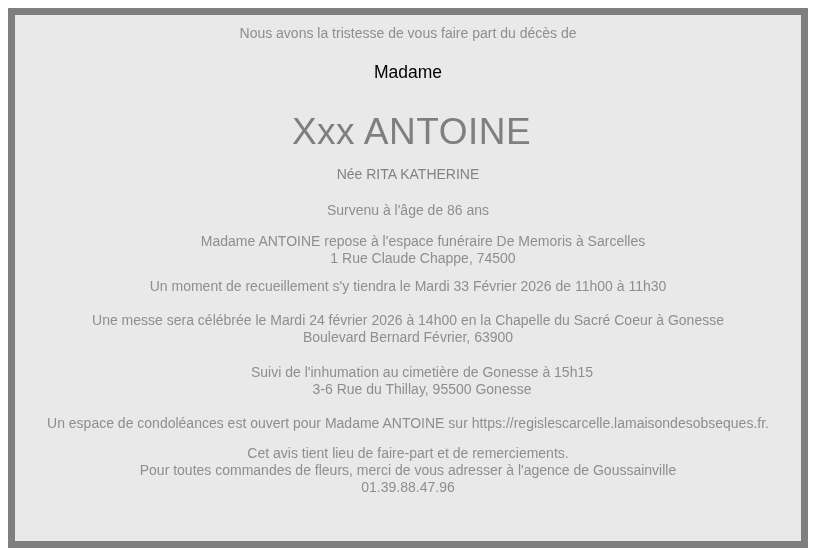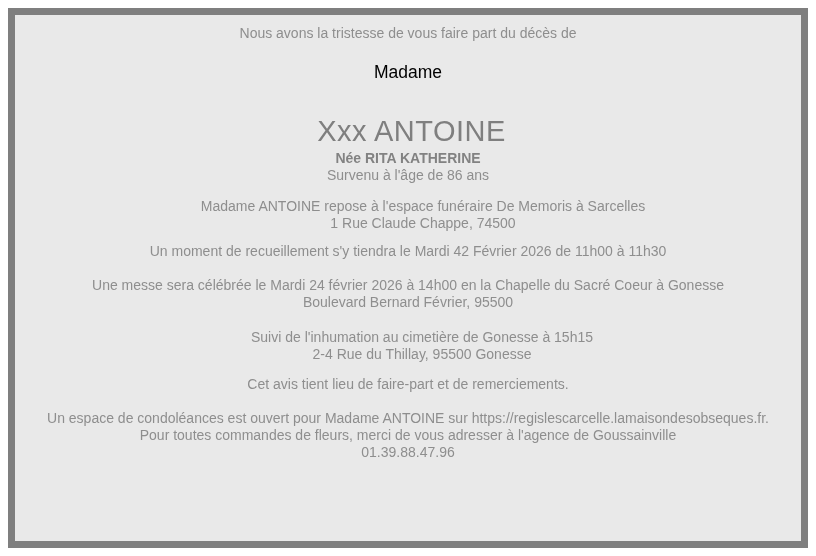--- a/index.html
+++ b/index.html
@@ -37,35 +37,35 @@
     color: #8e8e8e;
   }
   .intro { margin-top: 0; }
   .civility {
     font-size: 17.5px;
     line-height: 22px;
     margin-top: 19px;
     color: #000000;
   }
   .deceased-name {
-    font-size: 29px;
+    font-size: 37px;
     line-height: 33px;
     font-weight: 400;
     margin: 32px 0 0 7px;
     color: #7f7f7f;
     letter-spacing: 0.5px;
   }
   .maiden-name {
     font-size: 14px;
     line-height: 17px;
-    font-weight: 700;
-    margin-top: 2px;
+    font-weight: 400;
+    margin-top: 18px;
     color: #828282;
   }
-  .age-line { }
+  .age-line { margin-top: 19px; }
   .p-repose { margin-top: 14px; margin-left: 30px; }
   .p-moment { margin-top: 11px; }
   .p-messe { margin-top: 17px; }
   .p-inhumation { margin-top: 18px; margin-left: 28px; }
   .p-condoleances { margin-top: 17px; }
   .p-remerciements { margin-top: 13px; }
   .p-fleurs { }
   .p-signature { margin-top: 13px; }
 </style>
 </head>
@@ -82,35 +82,35 @@
 
     <p class="maiden-name">Née RITA KATHERINE</p>
 
     <p class="body-line age-line">Survenu à l'âge de 86 ans</p>
 
     <div class="p-repose">
       <p class="body-line">Madame ANTOINE repose à l'espace funéraire De Memoris à Sarcelles</p>
       <p class="body-line">1 Rue Claude Chappe, 74500</p>
     </div>
 
-    <p class="body-line p-moment">Un moment de recueillement s'y tiendra le Mardi 42 Février 2026 de 11h00 à 11h30</p>
+    <p class="body-line p-moment">Un moment de recueillement s'y tiendra le Mardi 33 Février 2026 de 11h00 à 11h30</p>
 
     <div class="p-messe">
       <p class="body-line">Une messe sera célébrée le Mardi 24 février 2026 à 14h00 en la Chapelle du Sacré Coeur à Gonesse</p>
-      <p class="body-line">Boulevard Bernard Février, 95500</p>
+      <p class="body-line">Boulevard Bernard Février, 63900</p>
     </div>
 
     <div class="p-inhumation">
       <p class="body-line">Suivi de l'inhumation au cimetière de Gonesse à 15h15</p>
-      <p class="body-line">2-4 Rue du Thillay, 95500 Gonesse</p>
+      <p class="body-line">3-6 Rue du Thillay, 95500 Gonesse</p>
     </div>
 
+    <p class="body-line p-condoleances">Un espace de condoléances est ouvert pour Madame ANTOINE sur https://regislescarcelle.lamaisondesobseques.fr.</p>
+
     <p class="body-line p-remerciements">Cet avis tient lieu de faire-part et de remerciements.</p>
-
-    <p class="body-line p-condoleances">Un espace de condoléances est ouvert pour Madame ANTOINE sur https://regislescarcelle.lamaisondesobseques.fr.</p>
 
     <div class="p-fleurs">
       <p class="body-line">Pour toutes commandes de fleurs, merci de vous adresser à l'agence de Goussainville</p>
       <p class="body-line">01.39.88.47.96</p>
     </div>
 
 
   </div>
 </div>
 

